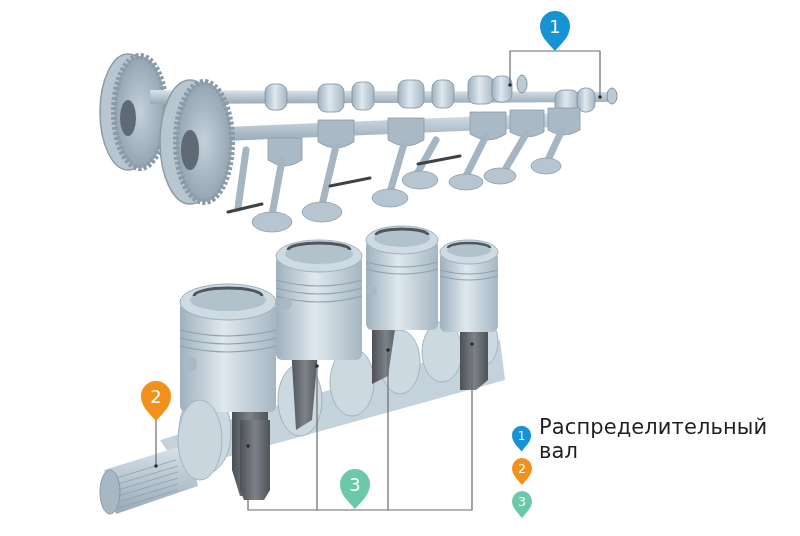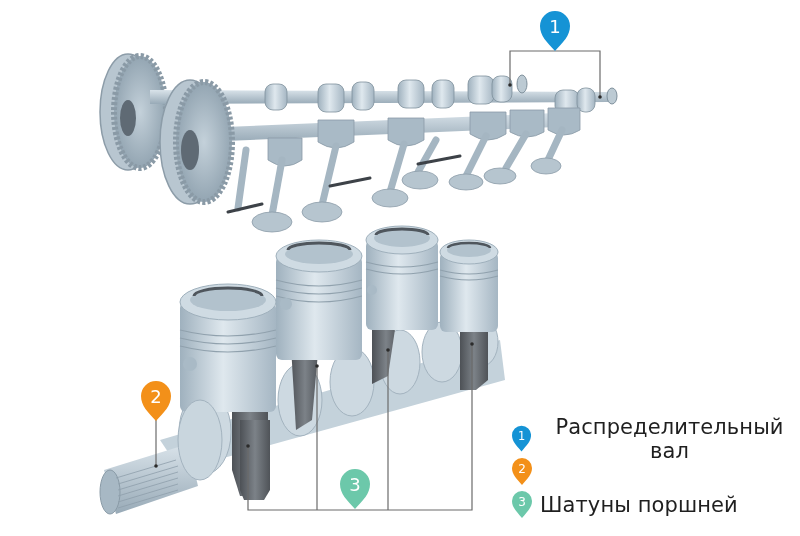--- a/index.html
+++ b/index.html
@@ -1,21 +1,21 @@
 <!DOCTYPE html>
 <html><head>
 <meta charset="utf-8">
 <style>
   html,body{margin:0;padding:0;background:#ffffff;}
   body{width:800px;height:536px;position:relative;overflow:hidden;font-family:"DejaVu Sans","Liberation Sans",sans-serif;}
   #stage{position:absolute;left:0;top:0;width:800px;height:536px;}
   .legend{position:absolute;left:512px;top:422px;}
   .legend-item{display:flex;align-items:center;height:33px;}
   .legend-item .pin{width:20px;height:28px;margin-right:8px;position:relative;}
-  .legend-item .lbl{font-size:21px;color:#1f1f1f;letter-spacing:0.1px;text-align:center;}
+  .legend-item .lbl{font-size:21px;color:#1f1f1f;letter-spacing:0.1px;}
   .marker-num{font-family:"DejaVu Sans","Liberation Sans",sans-serif;fill:#ffffff;}
 </style>
 </head>
 <body>
 
 <svg id="stage" width="800" height="536" viewBox="0 0 800 536" xmlns="http://www.w3.org/2000/svg">
   <defs>
     <linearGradient id="gMetal" x1="0" y1="0" x2="1" y2="0">
       <stop offset="0" stop-color="#9fb1be"></stop>
       <stop offset="0.45" stop-color="#dfe8ee"></stop>
@@ -230,15 +230,14 @@
     <svg class="pin" viewBox="0 0 20 28" width="20" height="28">
       <path d="M10 27 C4 20 0 16 0 10 A10 10 0 0 1 20 10 C20 16 16 20 10 27 Z" fill="#f39019"></path>
       <text x="10" y="15" font-size="12" text-anchor="middle" fill="#fff" font-family="DejaVu Sans, sans-serif">2</text>
     </svg>
   </div>
   <div class="legend-item">
     <svg class="pin" viewBox="0 0 20 28" width="20" height="28">
       <path d="M10 27 C4 20 0 16 0 10 A10 10 0 0 1 20 10 C20 16 16 20 10 27 Z" fill="#6cc8aa"></path>
       <text x="10" y="15" font-size="12" text-anchor="middle" fill="#fff" font-family="DejaVu Sans, sans-serif">3</text>
     </svg>
-    <span class="lbl">Шатуны поршней</span>
   </div>
 </div>
 
 </body></html>

